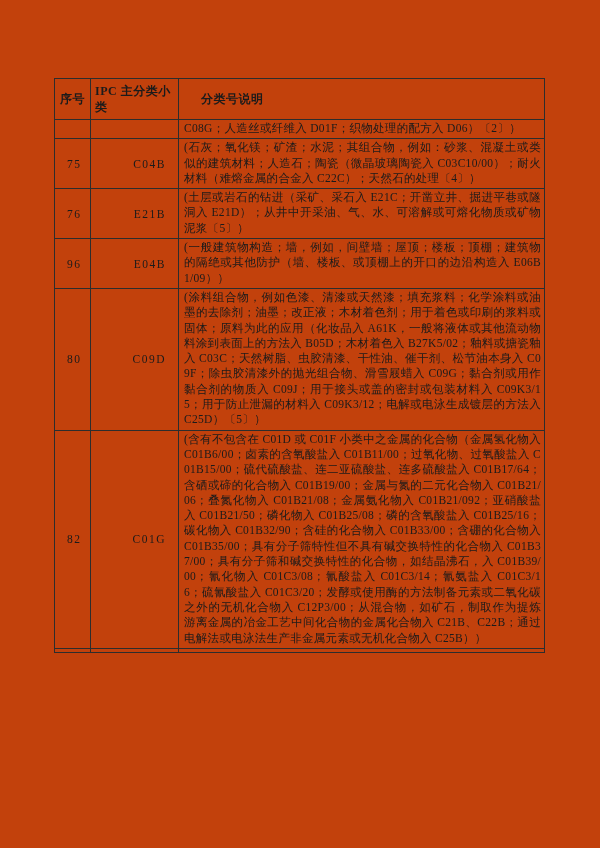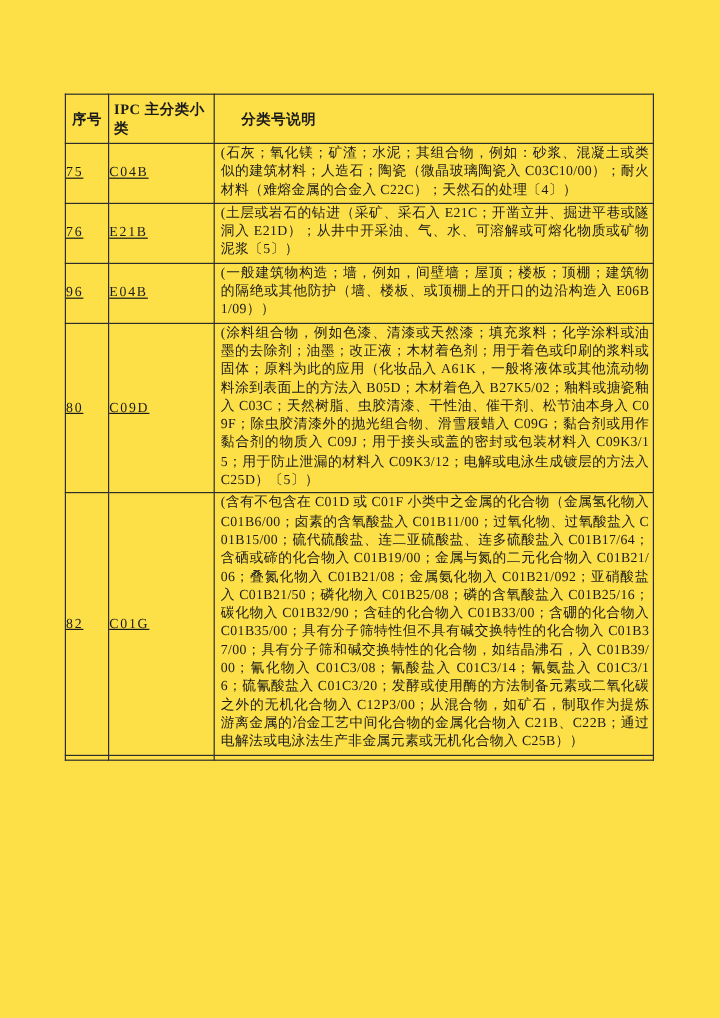--- a/index.html
+++ b/index.html
@@ -5,21 +5,21 @@
   html, body {
     margin: 0;
     padding: 0;
     background: #e8e8e8;
   }
   .page {
     position: relative;
     width: 600px;
     height: 848px;
     margin: 0 auto;
-    background: #fde047;
+    background: #c2410c;
     overflow: hidden;
     font-family: "Liberation Serif", "DejaVu Serif", serif;
     color: #1b1b1b;
   }
   table.ipc-table {
     position: absolute;
     left: 54px;
     top: 78px;
     width: 490px;
     border-collapse: collapse;
@@ -35,26 +35,25 @@
     font-size: 12px;
     font-weight: bold;
     padding: 4px 4px;
     vertical-align: middle;
     letter-spacing: 0.5px;
   }
   th.h-no  { text-align: center; }
   th.h-ipc { text-align: left; padding-left: 4px; line-height: 16px; }
   th.h-desc{ text-align: left; padding-left: 22px; }
   td.no-cell, td.ipc-cell {
-    text-align: left;
+    text-align: right;
     vertical-align: middle;
     font-size: 11.5px;
     letter-spacing: 1.5px;
-    padding: 1px 0;
-    text-decoration: underline;
+    padding: 1px 12px;
   }
   td.desc-cell {
     font-size: 11.5px;
     line-height: 15.3px;
     letter-spacing: 0.3px;
     text-align: justify;
     vertical-align: top;
     padding: 1px 3px 2px 5px;
     word-break: break-all;
   }
@@ -70,20 +69,25 @@
       <col class="c-desc">
     </colgroup>
     <thead>
       <tr>
         <th class="h-no">序号</th>
         <th class="h-ipc">IPC 主分类小类</th>
         <th class="h-desc">分类号说明</th>
       </tr>
     </thead>
     <tbody>
+      <tr>
+        <td class="no-cell"></td>
+        <td class="ipc-cell"></td>
+        <td class="desc-cell">C08G；人造丝或纤维入 D01F；织物处理的配方入 D06）〔2〕）</td>
+      </tr>
       <tr>
         <td class="no-cell">75</td>
         <td class="ipc-cell">C04B</td>
         <td class="desc-cell">(石灰；氧化镁；矿渣；水泥；其组合物，例如：砂浆、混凝土或类似的建筑材料；人造石；陶瓷（微晶玻璃陶瓷入 C03C10/00）；耐火材料（难熔金属的合金入 C22C）；天然石的处理〔4〕）</td>
       </tr>
       <tr>
         <td class="no-cell">76</td>
         <td class="ipc-cell">E21B</td>
         <td class="desc-cell">(土层或岩石的钻进（采矿、采石入 E21C；开凿立井、掘进平巷或隧洞入 E21D）；从井中开采油、气、水、可溶解或可熔化物质或矿物泥浆〔5〕）</td>
       </tr>

